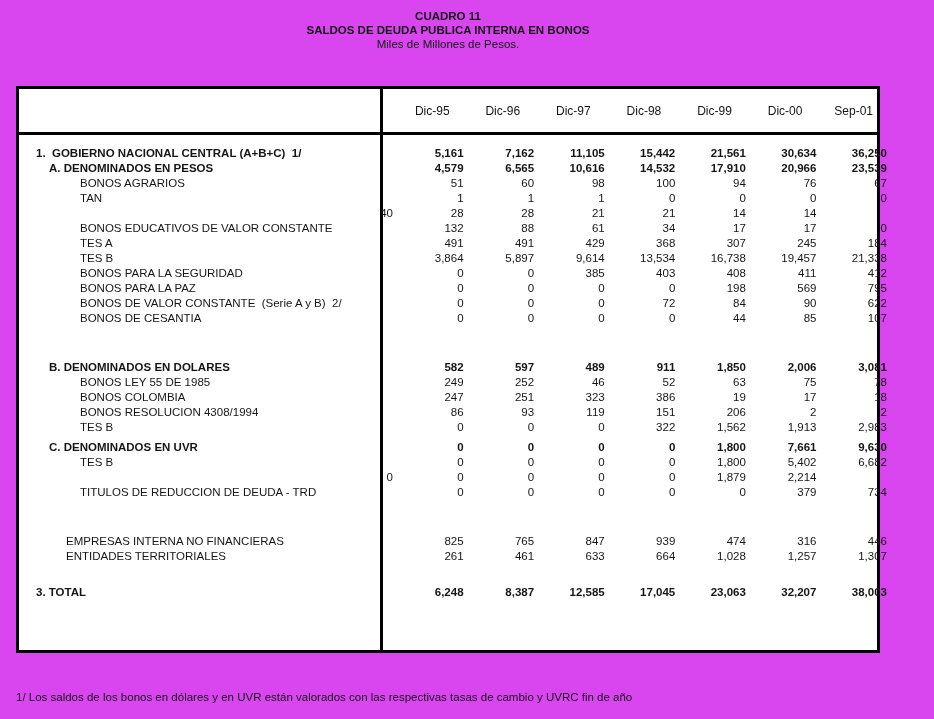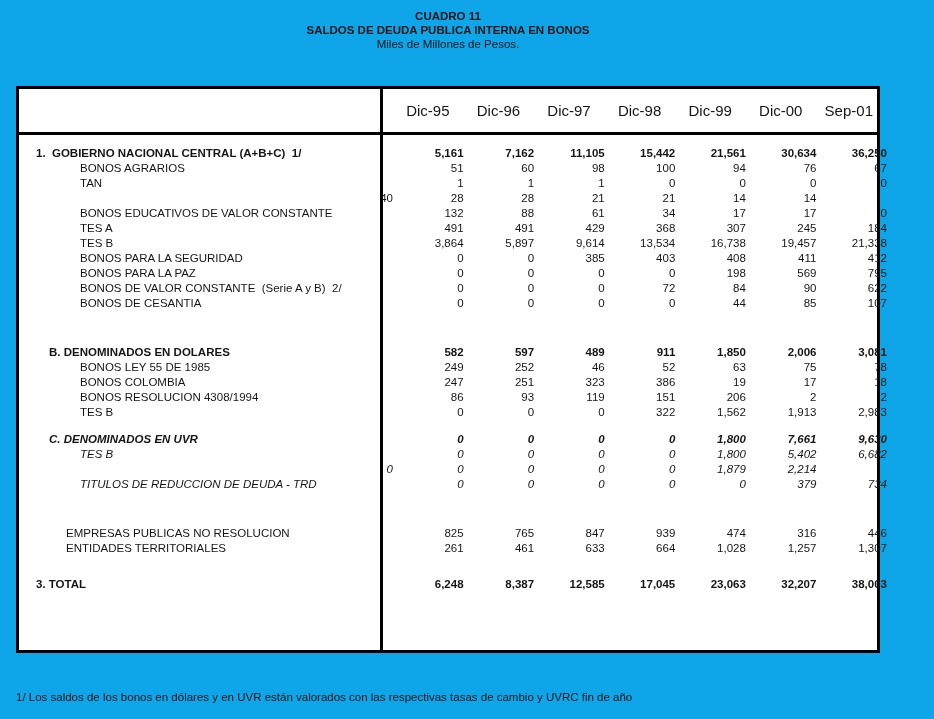--- a/index.html
+++ b/index.html
@@ -1,36 +1,36 @@
 <!DOCTYPE html>
 <html><head>
 <meta charset="utf-8">
 <style>
   html,body{margin:0;padding:0;background:#fff;}
   .page{
-    position:relative;width:934px;height:719px;background:#0ea5e9;
+    position:relative;width:934px;height:719px;background:#d946ef;
     color:#151515;font-family:"Liberation Sans",sans-serif;overflow:hidden;
   }
   
   .titles{position:absolute;left:16px;top:9px;width:864px;text-align:center;
     font-size:11.5px;line-height:14px;}
   .t-bold{font-weight:bold;}
   
   .tbl{position:absolute;left:16px;top:86px;width:864px;height:567px;
     border:3px solid #000;box-sizing:border-box;background:#fff;}
   .vline{position:absolute;left:361px;top:0;bottom:0;width:3px;background:#000;}
   .thead{position:absolute;left:0;top:0;width:100%;height:46px;
     border-bottom:3px solid #000;box-sizing:border-box;
     display:grid;grid-template-columns:364px repeat(7,1fr);align-items:center;
-    font-size:15px;}
+    font-size:12px;}
   .hcell{text-align:right;padding-right:4px;}
   .tbody{position:absolute;left:14px;top:49px;width:100%;padding-top:8px;}
   .section{display:block;}
   .section.sec1{margin-top:34px;}
-  .section.sec2{margin-top:12px;font-style:italic;}
+  .section.sec2{margin-top:5px;}
   .section.sec3{margin-top:34px;}
   .section.sec4{margin-top:21px;}
   .row{display:grid;grid-template-columns:364px repeat(7,1fr);
     height:15px;line-height:15px;font-size:11.5px;}
   .row.bold{font-weight:bold;}
   .label{white-space:pre;overflow:hidden;}
   .ind0{padding-left:3px;}
   .ind1{padding-left:16px;}
   .ind2{padding-left:47px;}
   .ind3{padding-left:33px;}
@@ -68,20 +68,30 @@
           <div class="row bold">
             <div class="label ind0">1.  GOBIERNO NACIONAL CENTRAL (A+B+C)  1/</div>
             <div class="val">5,161</div>
             <div class="val">7,162</div>
             <div class="val">11,105</div>
             <div class="val">15,442</div>
             <div class="val">21,561</div>
             <div class="val">30,634</div>
             <div class="val">36,250</div>
           </div>
+          <div class="row bold">
+            <div class="label ind1">A. DENOMINADOS EN PESOS</div>
+            <div class="val">4,579</div>
+            <div class="val">6,565</div>
+            <div class="val">10,616</div>
+            <div class="val">14,532</div>
+            <div class="val">17,910</div>
+            <div class="val">20,966</div>
+            <div class="val">23,539</div>
+          </div>
           <div class="row">
             <div class="label ind2">BONOS AGRARIOS</div>
             <div class="val">51</div>
             <div class="val">60</div>
             <div class="val">98</div>
             <div class="val">100</div>
             <div class="val">94</div>
             <div class="val">76</div>
             <div class="val">67</div>
           </div>
@@ -263,21 +273,21 @@
             <div class="val">0</div>
             <div class="val">0</div>
             <div class="val">0</div>
             <div class="val">0</div>
             <div class="val">379</div>
             <div class="val">734</div>
           </div>
         </div>
         <div class="section sec3">
           <div class="row">
-            <div class="label ind3">EMPRESAS PUBLICAS NO RESOLUCION</div>
+            <div class="label ind3">EMPRESAS INTERNA NO FINANCIERAS</div>
             <div class="val">825</div>
             <div class="val">765</div>
             <div class="val">847</div>
             <div class="val">939</div>
             <div class="val">474</div>
             <div class="val">316</div>
             <div class="val">446</div>
           </div>
           <div class="row">
             <div class="label ind3">ENTIDADES TERRITORIALES</div>

